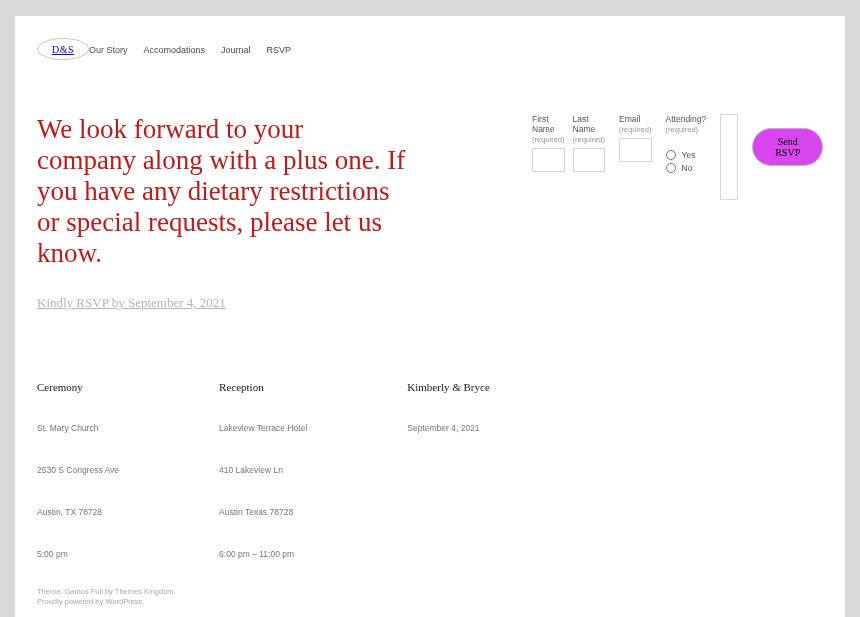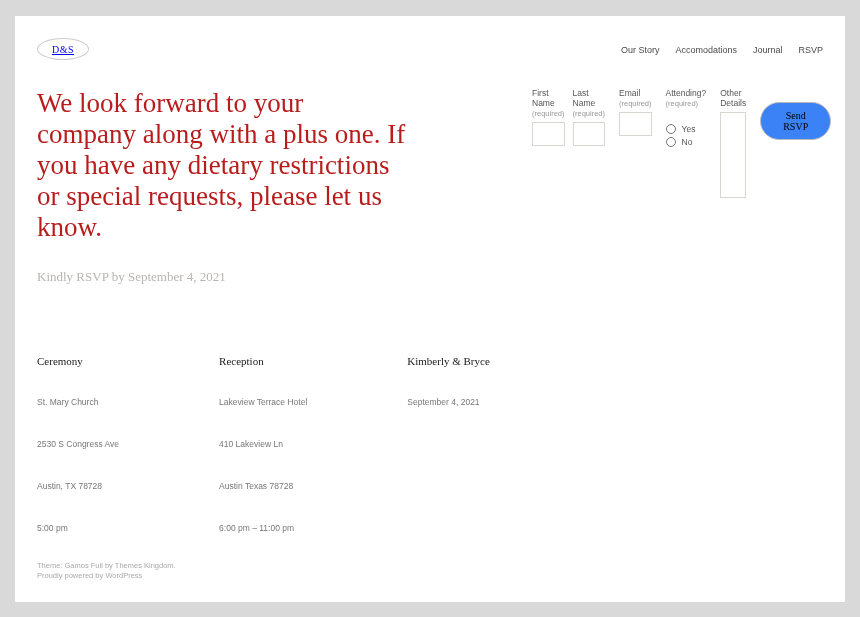--- a/index.html
+++ b/index.html
@@ -20,23 +20,22 @@
   }
   .sheet{
     background:var(--card);
     width:830px;
     margin:16px auto;
     padding:22px;
   }
   
   header{
     display:flex;
-    justify-content:space-between;
     align-items:center;
-    margin-bottom:28px;
+    margin-bottom:54px;
   }
   .logo{
     display:inline-flex;
     align-items:center;
     justify-content:center;
     width:52px;height:22px;
     border:1px solid #ccc;
     border-radius:50%;
     font-size:10px;
     font-family: Georgia, serif;
@@ -60,20 +59,21 @@
     font-family: Georgia, "Times New Roman", serif;
     font-weight:400;
     font-size:27px;
     line-height:1.15;
     color:#b91c1c;
     margin-bottom:26px;
   }
   .subhead{
     font-size:13px;
     color:var(--light);
+    text-decoration:underline;
   }
   
   .form{flex:1;display:flex;gap:14px;margin-left:55px}
   .row{display:flex;gap:8px}
   .field{flex:1;display:flex;flex-direction:column;gap:4px}
   label{
     font-family: Helvetica, Arial, sans-serif;
     font-size:8.5px;
     color:#555;
   }
@@ -92,21 +92,21 @@
   input[type=text]{height:24px}
   textarea{height:86px;resize:none}
   .radio-group{display:flex;flex-direction:column;gap:3px;margin-top:12px}
   .radio-row{display:flex;align-items:center;gap:6px}
   .radio-row input{width:10px;height:10px}
   .radio-row span{font-family: Helvetica, Arial, sans-serif;font-size:8.5px;color:#555}
   .send{
     align-self:flex-start;
     margin-top:14px;
     border:1px solid #bbb;
-    background:#3b82f6;
+    background:#d946ef;
     border-radius:999px;
     padding:7px 22px;
     font-family: Georgia, serif;
     font-size:10px;
     cursor:pointer;
   }
   
   footer{
     display:flex;
     gap:100px;
@@ -195,21 +195,20 @@
             <span>Yes</span>
           </label>
           <label class="radio-row">
             <input type="radio" name="att" style="">
             <span>No</span>
           </label>
         </div>
       </div>
 
       <div class="field">
-        <label>Other Details</label>
         <textarea style=""></textarea>
       </div>
 
       <button type="button" class="send">Send RSVP</button>
     </form>
 
   </div>
 
   <footer>
     <div class="col">

